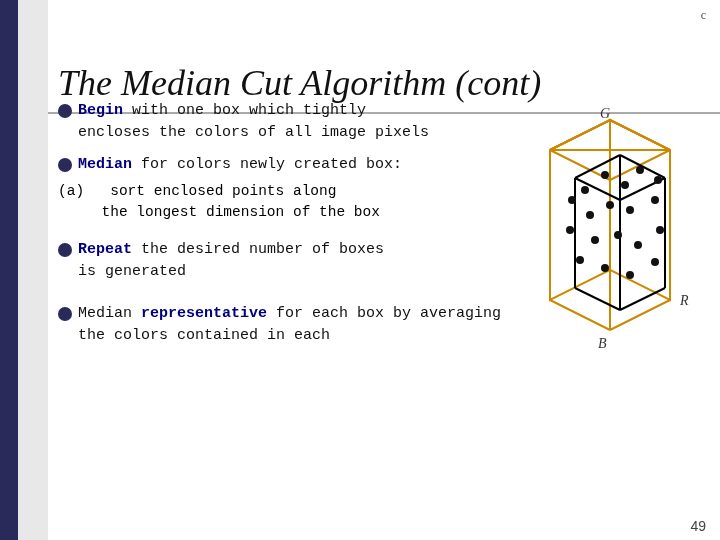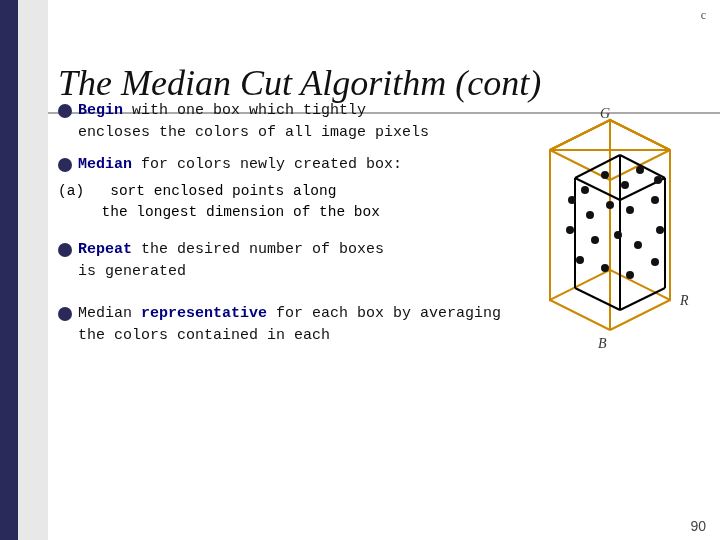--- a/index.html
+++ b/index.html
@@ -291,16 +291,16 @@
         <circle cx="62" cy="100" r="4" fill="#111"></circle>
 
         <text x="170" y="205" font-style="italic" font-size="14" fill="#333" font-family="serif">R</text>
 
         <text x="88" y="248" font-style="italic" font-size="14" fill="#333" font-family="serif">B</text>
 
       </svg>
     </div>
   </div>
 
-  <div class="page-number">90</div>
+  <div class="page-number">49</div>
 
   <div class="bottom-strip"></div>
 </div>
 
 </body></html>

